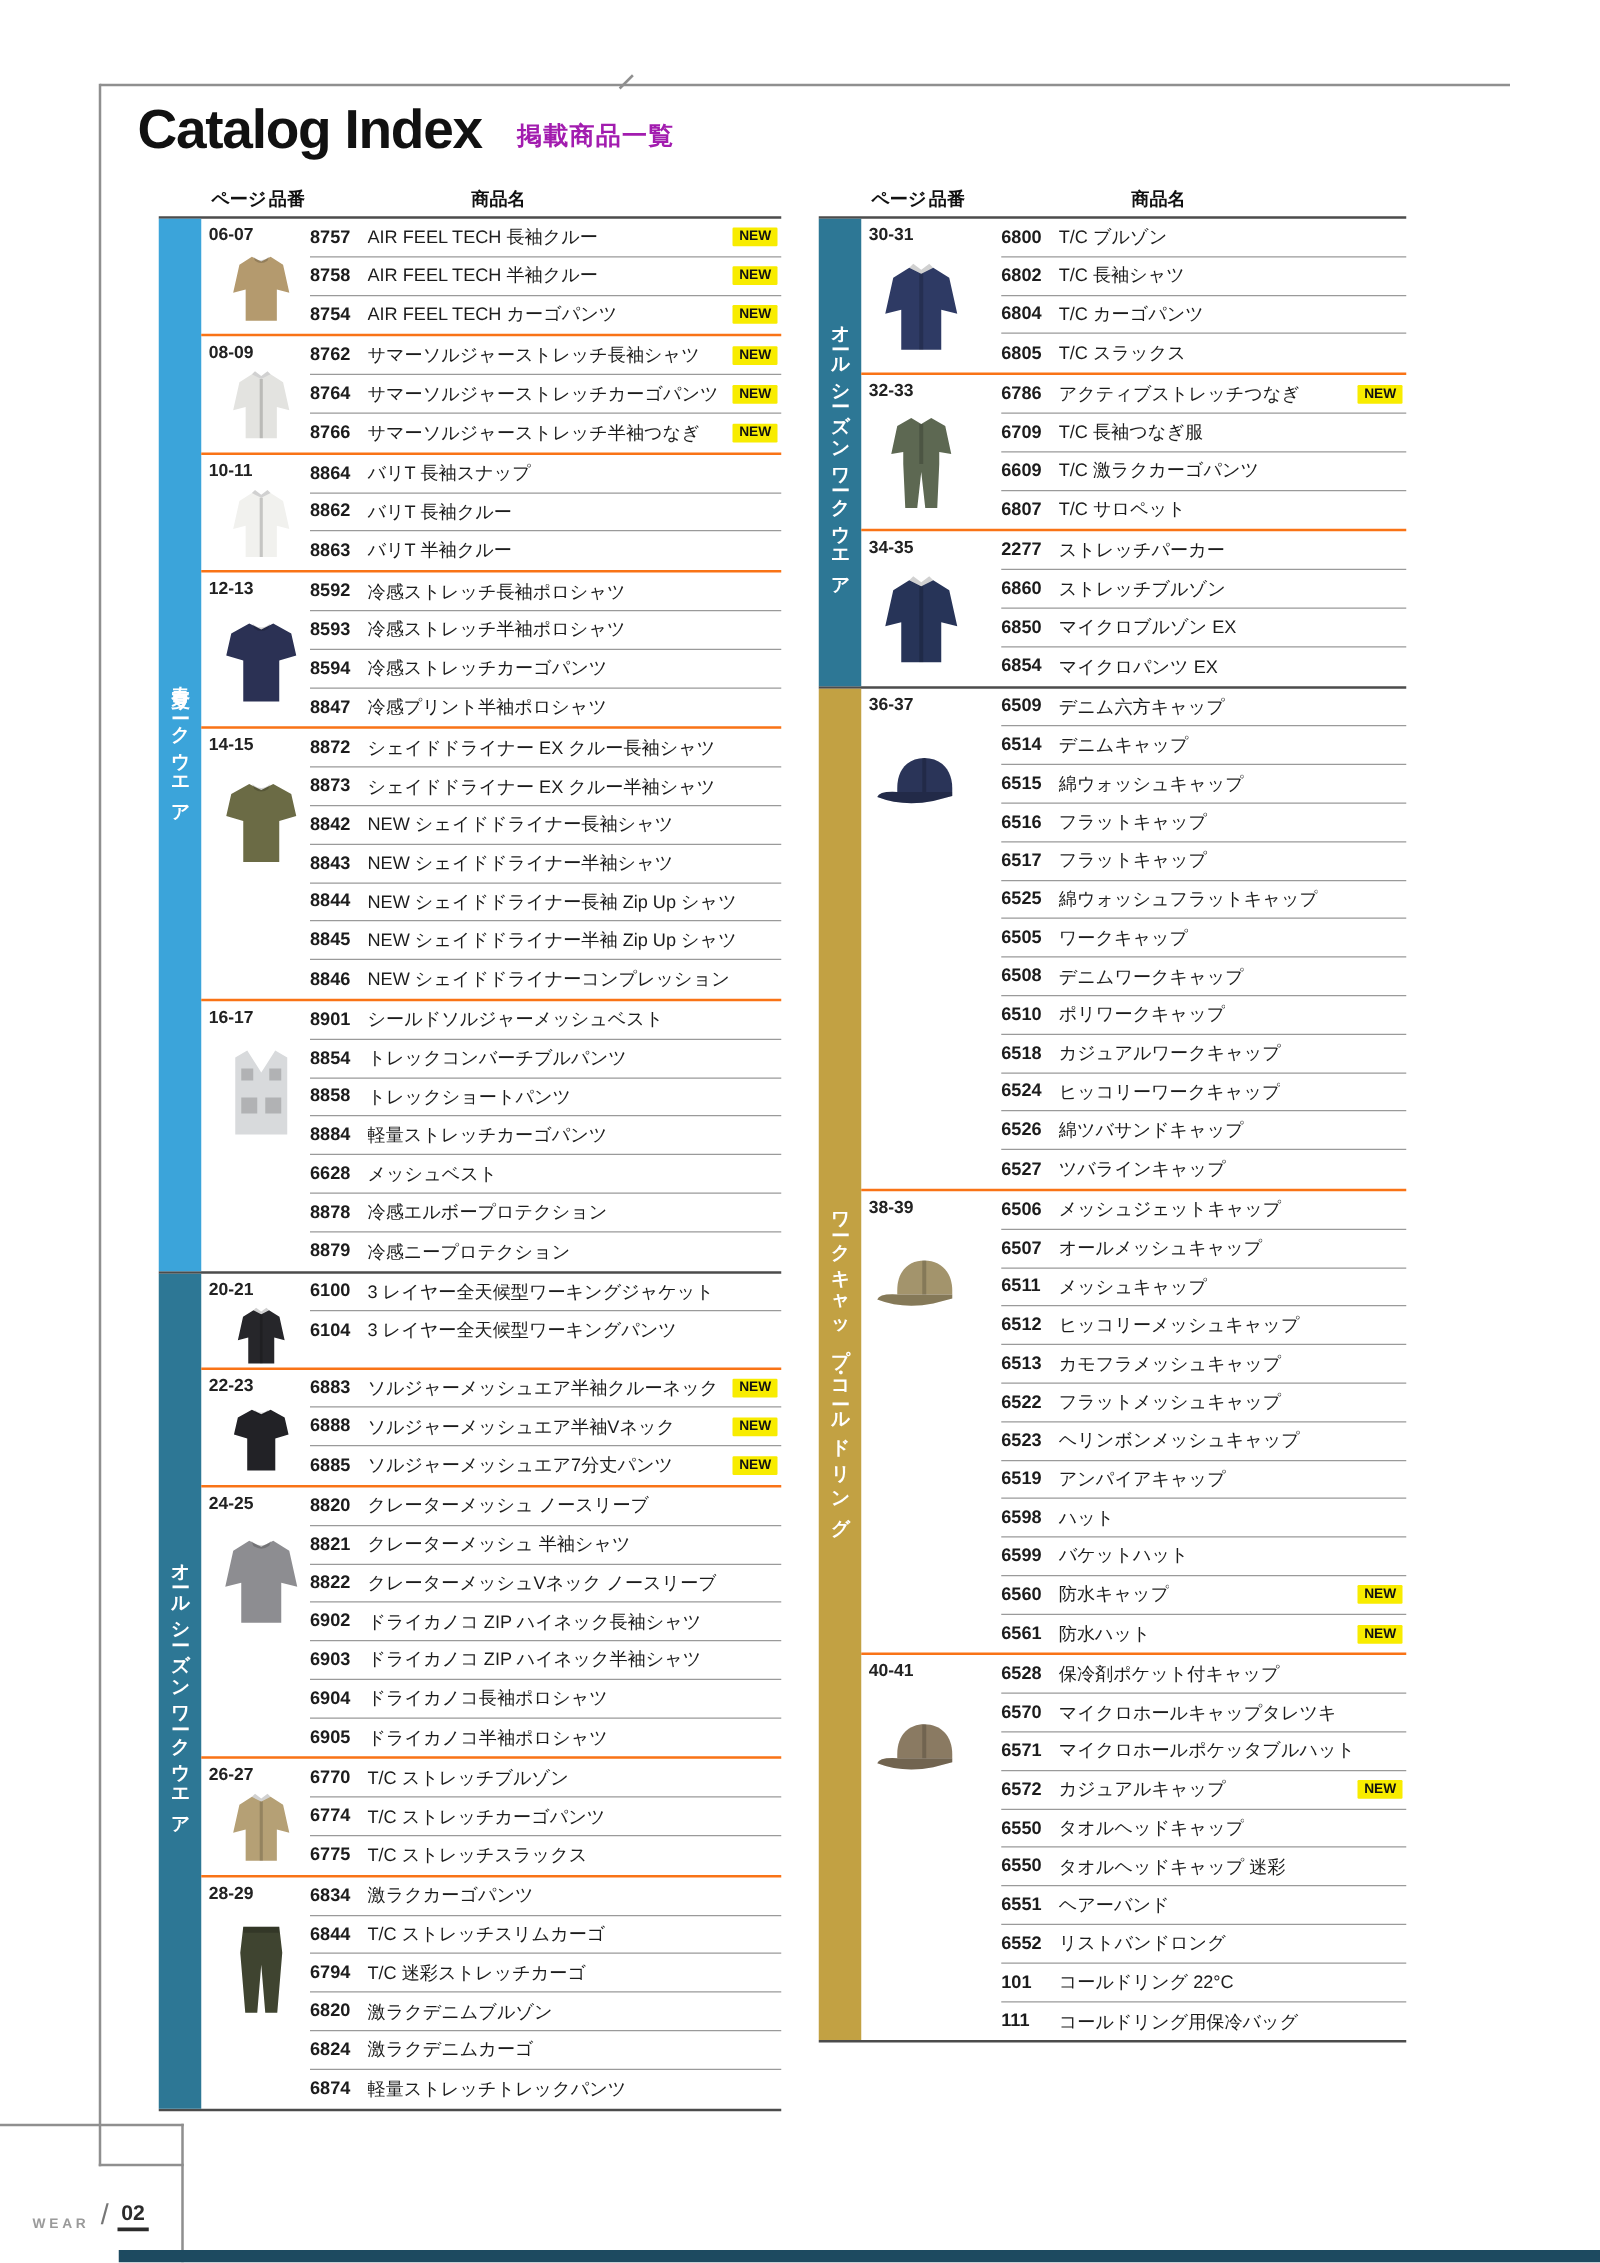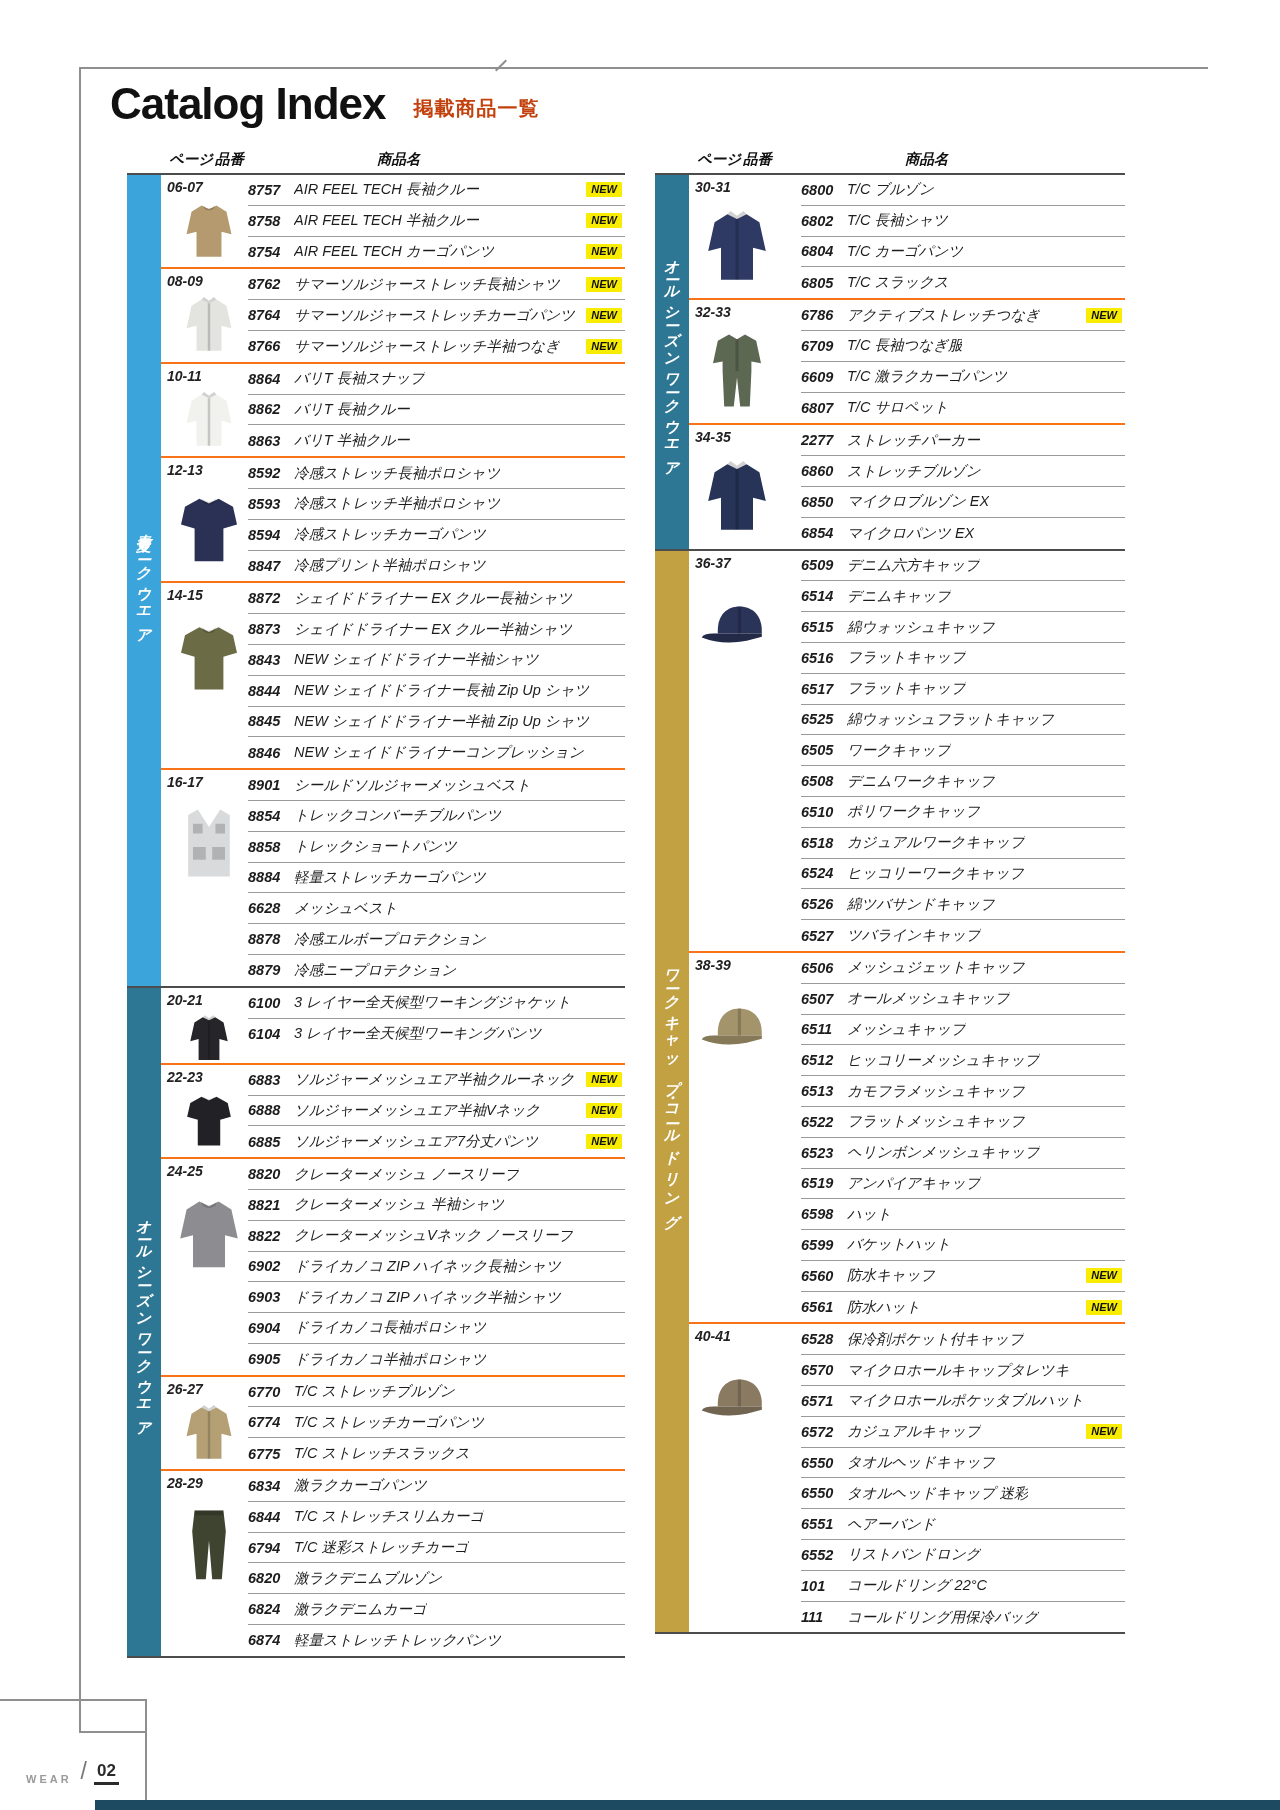--- a/index.html
+++ b/index.html
@@ -16,23 +16,23 @@
   .frame-top{left:80px;top:67px;width:1128px;height:2px;}
   .frame-left{left:79px;top:67px;width:2px;height:1666px;}
   .frame-bottom-short{left:79px;top:1731px;width:68px;height:2px;}
   .corner-h{left:0;top:1699px;width:147px;height:2px;}
   .corner-v{left:145px;top:1699px;width:2px;height:111px;}
   .notch{left:500px;top:58px;width:2px;height:15px;transform:rotate(45deg);}
   .bottom-bar{position:absolute;left:95px;top:1800px;width:1185px;height:10px;}
   
   .page-header{position:absolute;left:110px;top:82px;display:flex;align-items:flex-end;gap:28px;}
   .title{font-size:44px;font-weight:bold;letter-spacing:-1px;color:#111;line-height:1;}
-  .subtitle{font-size:20px;font-weight:bold;color:#c2410c;padding-bottom:4px;letter-spacing:1px;}
+  .subtitle{font-size:20px;font-weight:bold;color:#a21caf;padding-bottom:4px;letter-spacing:1px;}
   
-  .column{position:absolute;top:146px;font-style:italic;}
+  .column{position:absolute;top:146px;}
   .col-left{left:127px;width:498px;}
   .col-right{left:655px;width:470px;}
   .col-header{position:relative;height:27px;font-weight:bold;font-size:14.5px;color:#111;}
   .col-header span{position:absolute;top:4px;}
   .h-page{left:42px;} .h-code{left:88px;} .h-name{left:250px;}
   
   .section{display:flex;border-top:2px solid #4c4c4c;}
   .section:last-child{border-bottom:2px solid #4c4c4c;}
   .sidebar{width:34px;display:flex;align-items:center;justify-content:center;flex-shrink:0;}
   .sidebar-label{
@@ -241,20 +241,24 @@
           <div class="group-rows">
             <div class="row">
               <span class="code">8872</span>
               <span class="name">シェイドドライナー EX クルー長袖シャツ</span>
             </div>
             <div class="row">
               <span class="code">8873</span>
               <span class="name">シェイドドライナー EX クルー半袖シャツ</span>
             </div>
             <div class="row">
+              <span class="code">8842</span>
+              <span class="name">NEW シェイドドライナー長袖シャツ</span>
+            </div>
+            <div class="row">
               <span class="code">8843</span>
               <span class="name">NEW シェイドドライナー半袖シャツ</span>
             </div>
             <div class="row">
               <span class="code">8844</span>
               <span class="name">NEW シェイドドライナー長袖 Zip Up シャツ</span>
             </div>
             <div class="row">
               <span class="code">8845</span>
               <span class="name">NEW シェイドドライナー半袖 Zip Up シャツ</span>

